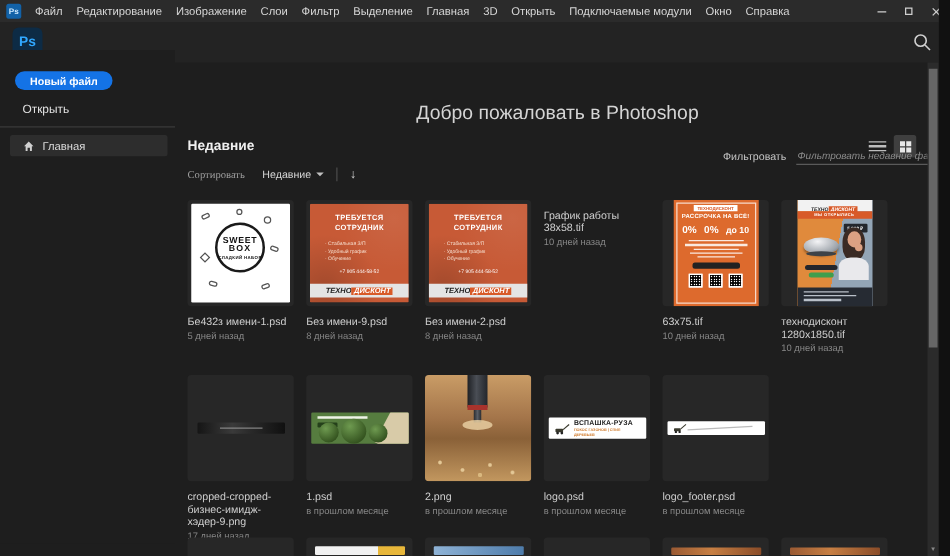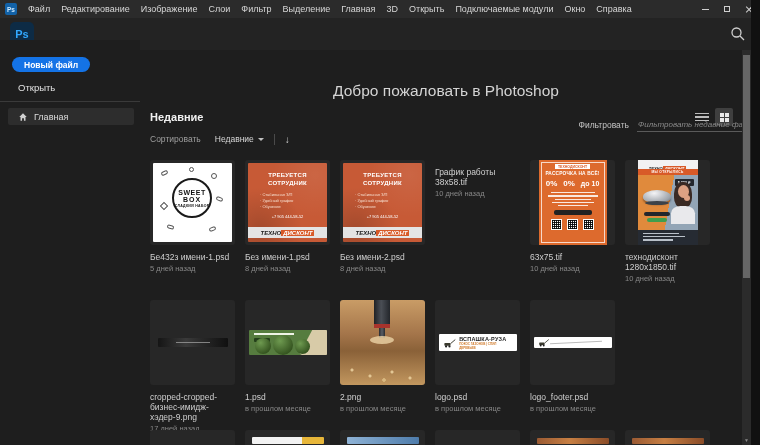--- a/index.html
+++ b/index.html
@@ -43,21 +43,21 @@
     font-size:15.5px; color:#d4d4d4; }
   .sect-title { position:absolute; left:150px; top:111px; font-size:11px; font-weight:bold; color:#f0f0f0; }
   .view-toggle { position:absolute; right:18px; top:108px; display:flex; gap:6px; align-items:center; }
   .icon-list { width:14px; height:12px; display:flex; flex-direction:column; justify-content:space-between; padding:2px 0; }
   .icon-list i { display:block; height:1.4px; background:#bdbdbd; }
   .icon-grid-wrap { width:18px; height:18px; background:#3f3f3f; border-radius:2px;
     display:flex; align-items:center; justify-content:center; }
   .icon-grid { width:9px; height:9px; display:grid; grid-template-columns:4px 4px; grid-gap:1px; }
   .icon-grid i { width:4px; height:4px; background:#e8e8e8; }
   .sortrow { position:absolute; left:150px; top:133px; height:12px; display:flex; align-items:center; font-size:8.5px; }
-  .sort-label { color:#9f9f9f; }
+  .sort-label { color:#9f9f9f;font-family:Liberation Serif, serif; }
   .sort-dd { margin-left:14px; color:#d6d6d6; display:flex; align-items:center; gap:4px; cursor:pointer; }
   .chev { width:0; height:0; border-left:3px solid transparent; border-right:3px solid transparent; border-top:3.5px solid #c0c0c0; }
   .vdiv { width:1px; height:11px; background:#4a4a4a; margin:0 10px; }
   .sort-arrow { color:#cfcfcf; font-size:10px; cursor:pointer; }
   .filterzone { position:absolute; right:8px; top:118px; display:flex; align-items:center; gap:8px; }
   .filter-label { font-size:8.5px; color:#c4c4c4; }
   .filter-input { width:106px; background:transparent; border:none; border-bottom:1px solid #5a5a5a;
     font-family:"Liberation Sans",sans-serif; font-style:italic; font-size:8px; color:#bdbdbd; padding:2px 1px; outline:none; }
   .filter-input::placeholder { color:#8a8a8a; }
   
@@ -322,21 +322,21 @@
             <div>· Удобный график</div>
             <div>· Обучение</div>
           </div>
           <div class="vac-phone">+7 905 444-58-52</div>
           <div class="vac-brand">
             <span class="brand-l">ТЕХНО</span>
               <span class="brand-r">ДИСКОНТ</span>
           </div>
         </div>
       </div>
-      <div class="fname">Без имени-1.psd</div>
+      <div class="fname">Без имени-9.psd</div>
       <div class="fage">8 дней назад</div>
     </div>
 
     <div class="card">
       <div class="tile">
         <div class="t-vac">
           <div class="vac-t"><span>ТРЕБУЕТСЯ</span><br><span>СОТРУДНИК</span></div>
           <div class="vac-list">
             <div>· Стабильная З/П</div>
             <div>· Удобный график</div>

